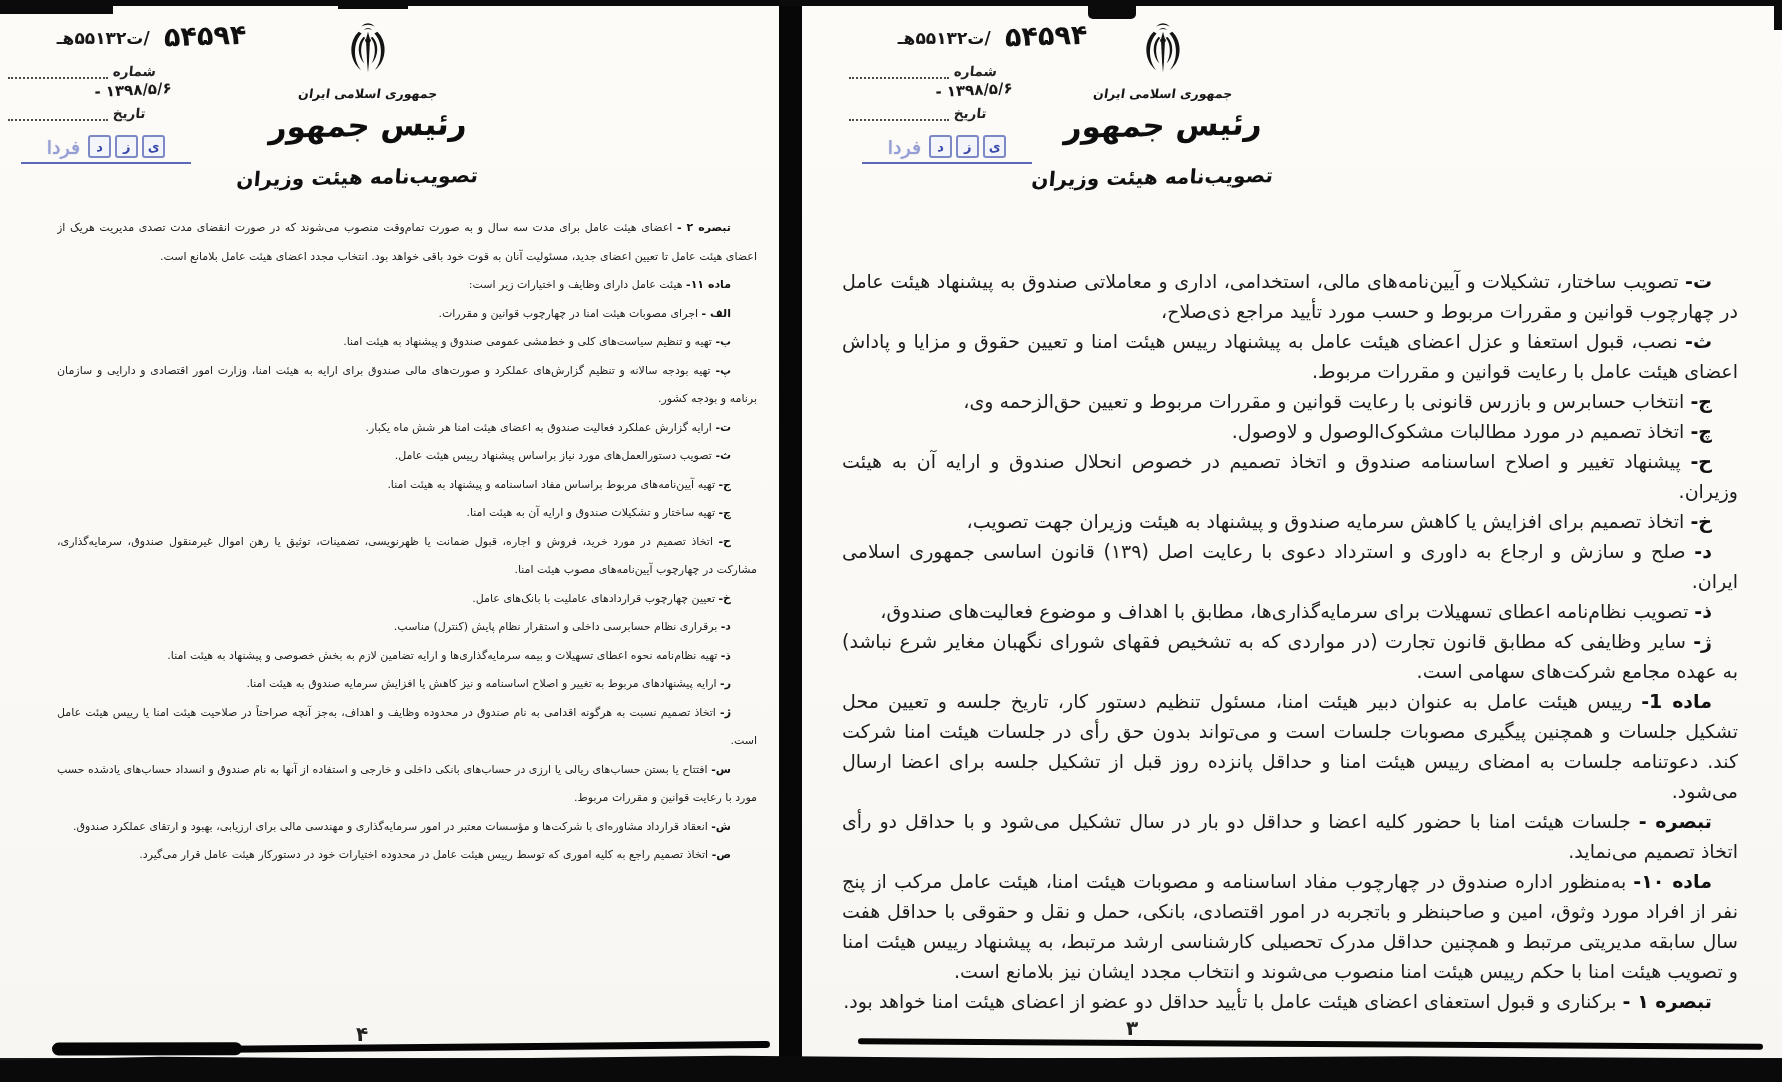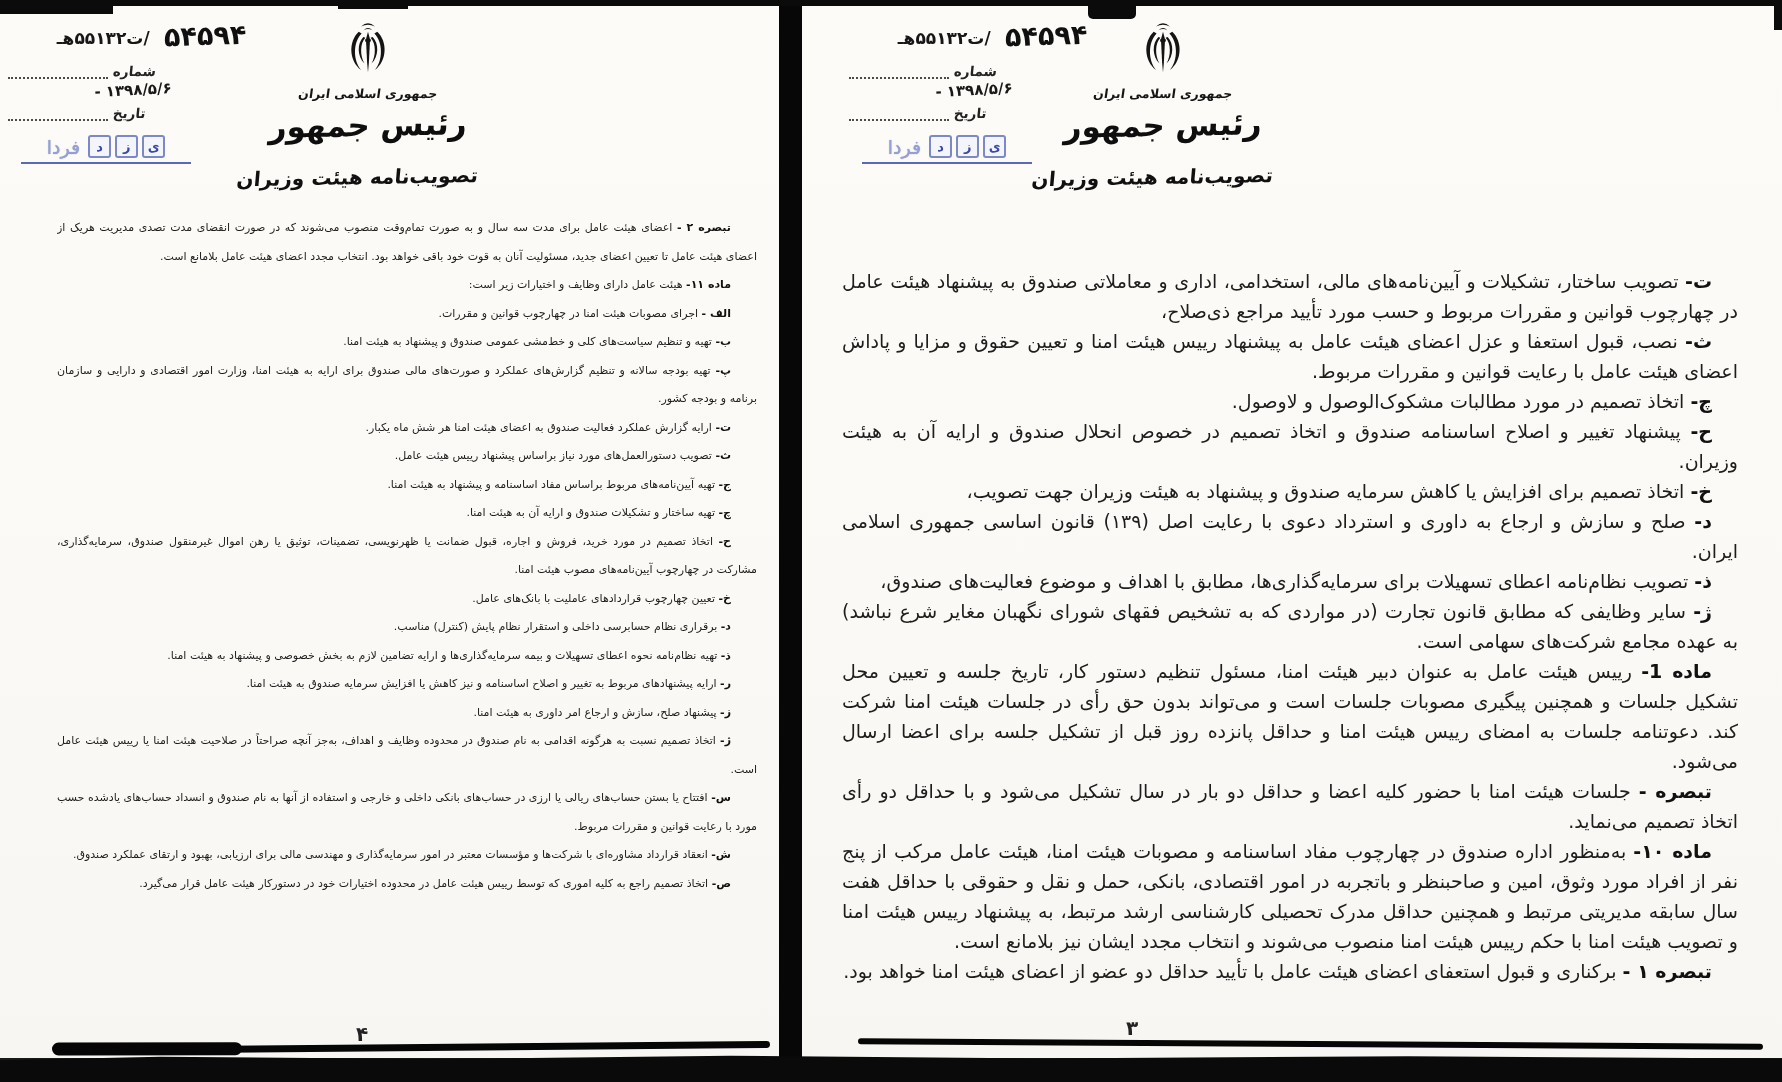--- a/index.html
+++ b/index.html
@@ -139,21 +139,20 @@
         <p class="clause"><span class="clause-label">پ-</span> تهیه بودجه سالانه و تنظیم گزارش‌های عملکرد و صورت‌های مالی صندوق برای ارایه به هیئت امنا، وزارت امور اقتصادی و دارایی و سازمان برنامه و بودجه کشور.</p>
         <p class="clause"><span class="clause-label">ت-</span> ارایه گزارش عملکرد فعالیت صندوق به اعضای هیئت امنا هر شش ماه یکبار.</p>
         <p class="clause"><span class="clause-label">ث-</span> تصویب دستورالعمل‌های مورد نیاز براساس پیشنهاد رییس هیئت عامل.</p>
         <p class="clause"><span class="clause-label">ج-</span> تهیه آیین‌نامه‌های مربوط براساس مفاد اساسنامه و پیشنهاد به هیئت امنا.</p>
         <p class="clause"><span class="clause-label">چ-</span> تهیه ساختار و تشکیلات صندوق و ارایه آن به هیئت امنا.</p>
         <p class="clause"><span class="clause-label">ح-</span> اتخاذ تصمیم در مورد خرید، فروش و اجاره، قبول ضمانت یا ظهرنویسی، تضمینات، توثیق یا رهن اموال غیرمنقول صندوق، سرمایه‌گذاری، مشارکت در چهارچوب آیین‌نامه‌های مصوب هیئت امنا.</p>
         <p class="clause"><span class="clause-label">خ-</span> تعیین چهارچوب قراردادهای عاملیت با بانک‌های عامل.</p>
         <p class="clause"><span class="clause-label">د-</span> برقراری نظام حسابرسی داخلی و استقرار نظام پایش (کنترل) مناسب.</p>
         <p class="clause"><span class="clause-label">ذ-</span> تهیه نظام‌نامه نحوه اعطای تسهیلات و بیمه سرمایه‌گذاری‌ها و ارایه تضامین لازم به بخش خصوصی و پیشنهاد به هیئت امنا.</p>
         <p class="clause"><span class="clause-label">ر-</span> ارایه پیشنهادهای مربوط به تغییر و اصلاح اساسنامه و نیز کاهش یا افزایش سرمایه صندوق به هیئت امنا.</p>
-        <p class="clause"><span class="clause-label">ز-</span> پیشنهاد صلح، سازش و ارجاع امر داوری به هیئت امنا.</p>
         <p class="clause"><span class="clause-label">ژ-</span> اتخاذ تصمیم نسبت به هرگونه اقدامی به نام صندوق در محدوده وظایف و اهداف، به‌جز آنچه صراحتاً در صلاحیت هیئت امنا یا رییس هیئت عامل است.</p>
         <p class="clause"><span class="clause-label">س-</span> افتتاح یا بستن حساب‌های ریالی یا ارزی در حساب‌های بانکی داخلی و خارجی و استفاده از آنها به نام صندوق و انسداد حساب‌های یادشده حسب مورد با رعایت قوانین و مقررات مربوط.</p>
         <p class="clause"><span class="clause-label">ش-</span> انعقاد قرارداد مشاوره‌ای با شرکت‌ها و مؤسسات معتبر در امور سرمایه‌گذاری و مهندسی مالی برای ارزیابی، بهبود و ارتقای عملکرد صندوق.</p>
         <p class="clause"><span class="clause-label">ص-</span> اتخاذ تصمیم راجع به کلیه اموری که توسط رییس هیئت عامل در محدوده اختیارات خود در دستورکار هیئت عامل قرار می‌گیرد.</p>
       </div>
 
     <div class="pagenum">۴</div>
   </div>
 
   <div class="page page-right">
@@ -195,20 +194,21 @@
         </g>
       </svg>
       <div class="lh-country">جمهوری اسلامی ایران</div>
       <div class="lh-office">رئیس جمهور</div>
       <div class="lh-doctitle">تصویب‌نامه هیئت وزیران</div>
     </div>
 
     <div class="body-text">
         <p class="clause"><span class="clause-label">ت-</span> تصویب ساختار، تشکیلات و آیین‌نامه‌های مالی، استخدامی، اداری و معاملاتی صندوق به پیشنهاد هیئت عامل در چهارچوب قوانین و مقررات مربوط و حسب مورد تأیید مراجع ذی‌صلاح،</p>
         <p class="clause"><span class="clause-label">ث-</span> نصب، قبول استعفا و عزل اعضای هیئت عامل به پیشنهاد رییس هیئت امنا و تعیین حقوق و مزایا و پاداش اعضای هیئت عامل با رعایت قوانین و مقررات مربوط.</p>
+        <p class="clause"><span class="clause-label">ج-</span> انتخاب حسابرس و بازرس قانونی با رعایت قوانین و مقررات مربوط و تعیین حق‌الزحمه وی،</p>
         <p class="clause"><span class="clause-label">چ-</span> اتخاذ تصمیم در مورد مطالبات مشکوک‌الوصول و لاوصول.</p>
         <p class="clause"><span class="clause-label">ح-</span> پیشنهاد تغییر و اصلاح اساسنامه صندوق و اتخاذ تصمیم در خصوص انحلال صندوق و ارایه آن به هیئت وزیران.</p>
         <p class="clause"><span class="clause-label">خ-</span> اتخاذ تصمیم برای افزایش یا کاهش سرمایه صندوق و پیشنهاد به هیئت وزیران جهت تصویب،</p>
         <p class="clause"><span class="clause-label">د-</span> صلح و سازش و ارجاع به داوری و استرداد دعوی با رعایت اصل (۱۳۹) قانون اساسی جمهوری اسلامی ایران.</p>
         <p class="clause"><span class="clause-label">ذ-</span> تصویب نظام‌نامه اعطای تسهیلات برای سرمایه‌گذاری‌ها، مطابق با اهداف و موضوع فعالیت‌های صندوق،</p>
         <p class="clause"><span class="clause-label">ژ-</span> سایر وظایفی که مطابق قانون تجارت (در مواردی که به تشخیص فقهای شورای نگهبان مغایر شرع نباشد) به عهده مجامع شرکت‌های سهامی است.</p>
         <p class="clause"><span class="clause-label">ماده 1-</span> رییس هیئت عامل به عنوان دبیر هیئت امنا، مسئول تنظیم دستور کار، تاریخ جلسه و تعیین محل تشکیل جلسات و همچنین پیگیری مصوبات جلسات است و می‌تواند بدون حق رأی در جلسات هیئت امنا شرکت کند. دعوتنامه جلسات به امضای رییس هیئت امنا و حداقل پانزده روز قبل از تشکیل جلسه برای اعضا ارسال می‌شود.</p>
         <p class="clause"><span class="clause-label">تبصره -</span> جلسات هیئت امنا با حضور کلیه اعضا و حداقل دو بار در سال تشکیل می‌شود و با حداقل دو رأی اتخاذ تصمیم می‌نماید.</p>
         <p class="clause"><span class="clause-label">ماده ۱۰-</span> به‌منظور اداره صندوق در چهارچوب مفاد اساسنامه و مصوبات هیئت امنا، هیئت عامل مرکب از پنج نفر از افراد مورد وثوق، امین و صاحبنظر و باتجربه در امور اقتصادی، بانکی، حمل و نقل و حقوقی با حداقل هفت سال سابقه مدیریتی مرتبط و همچنین حداقل مدرک تحصیلی کارشناسی ارشد مرتبط، به پیشنهاد رییس هیئت امنا و تصویب هیئت امنا با حکم رییس هیئت امنا منصوب می‌شوند و انتخاب مجدد ایشان نیز بلامانع است.</p>
         <p class="clause"><span class="clause-label">تبصره ۱ -</span> برکناری و قبول استعفای اعضای هیئت عامل با تأیید حداقل دو عضو از اعضای هیئت امنا خواهد بود.</p>

